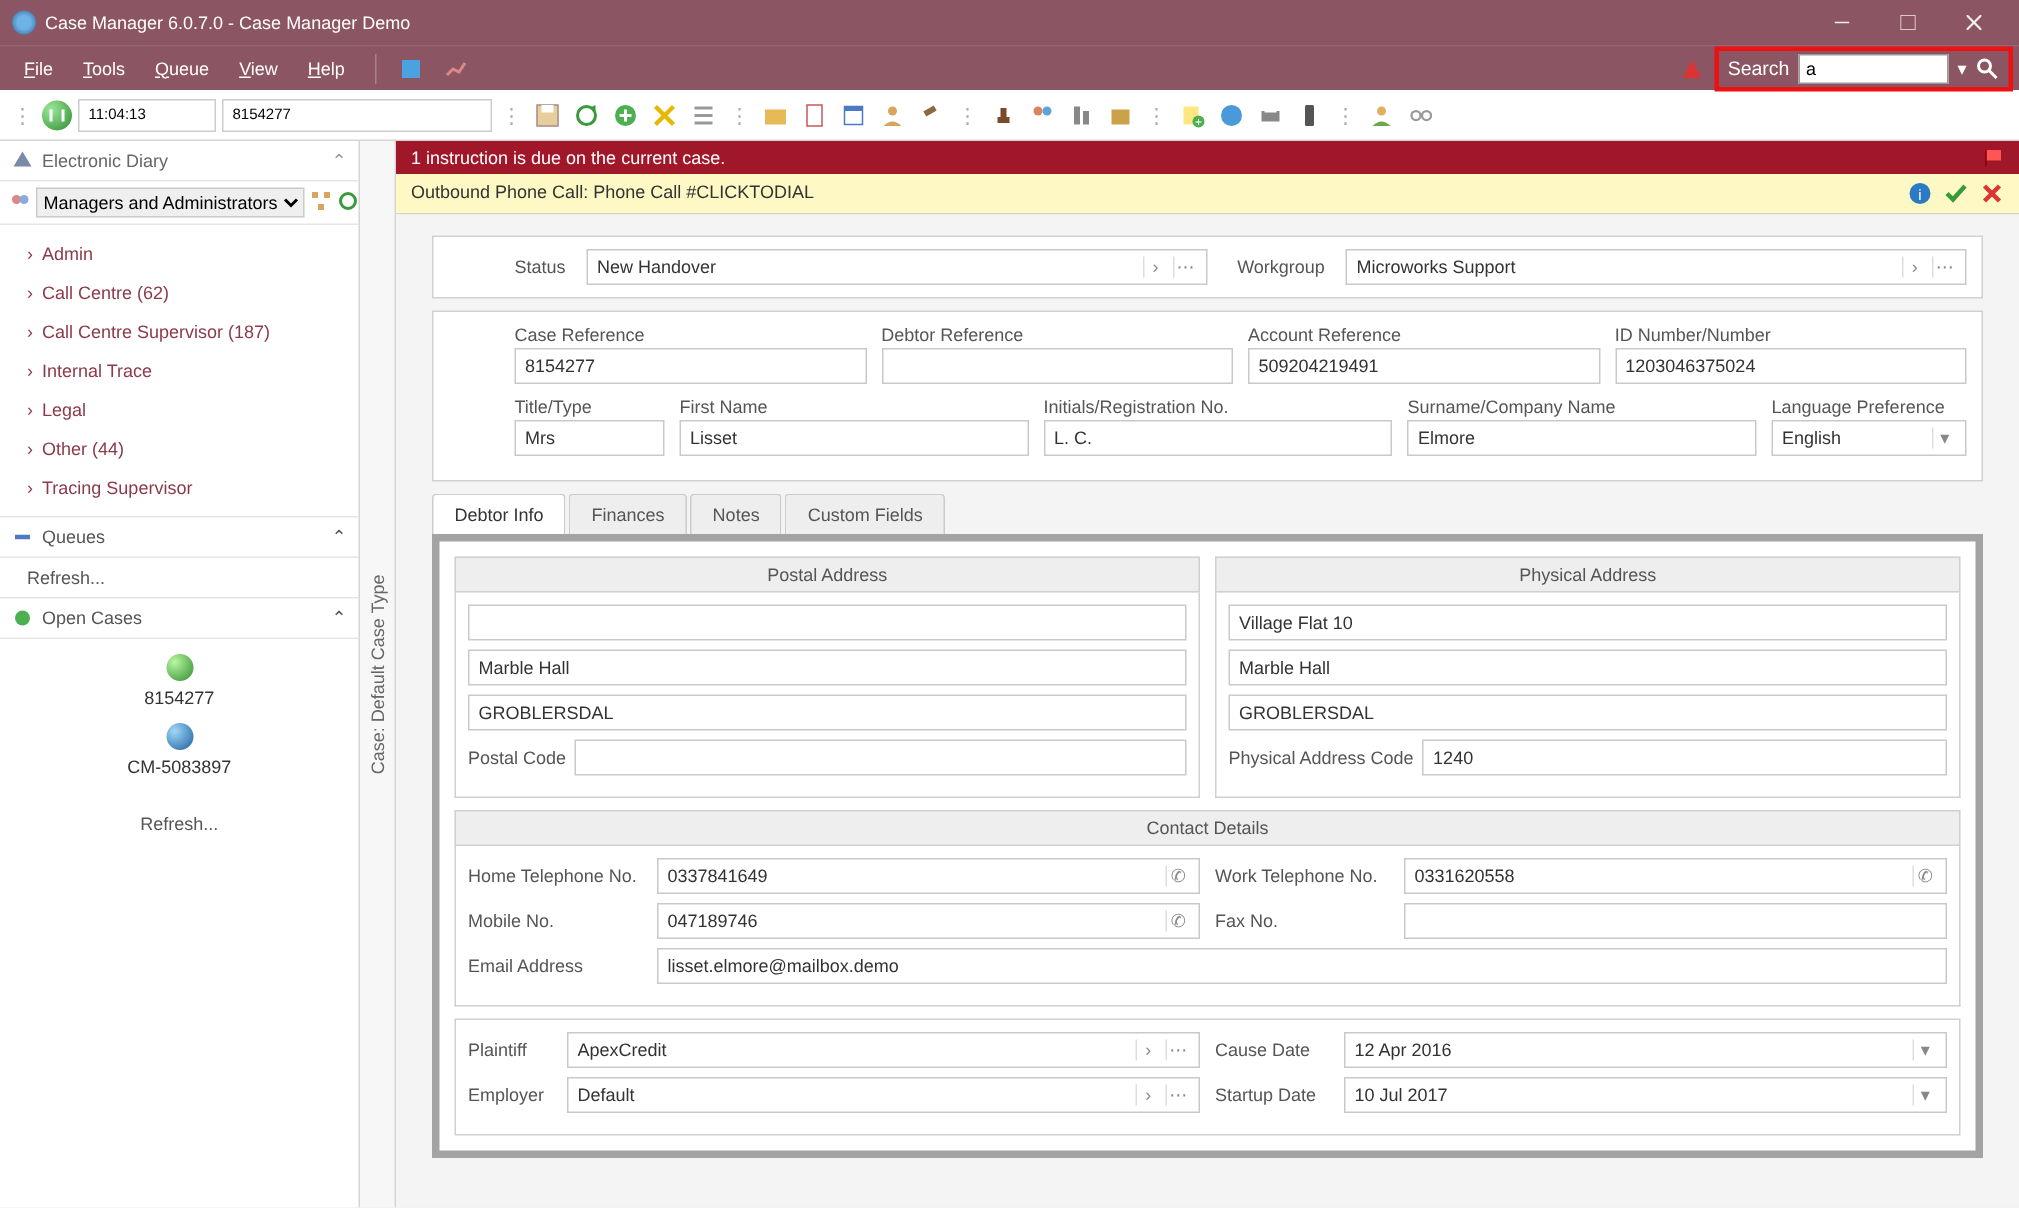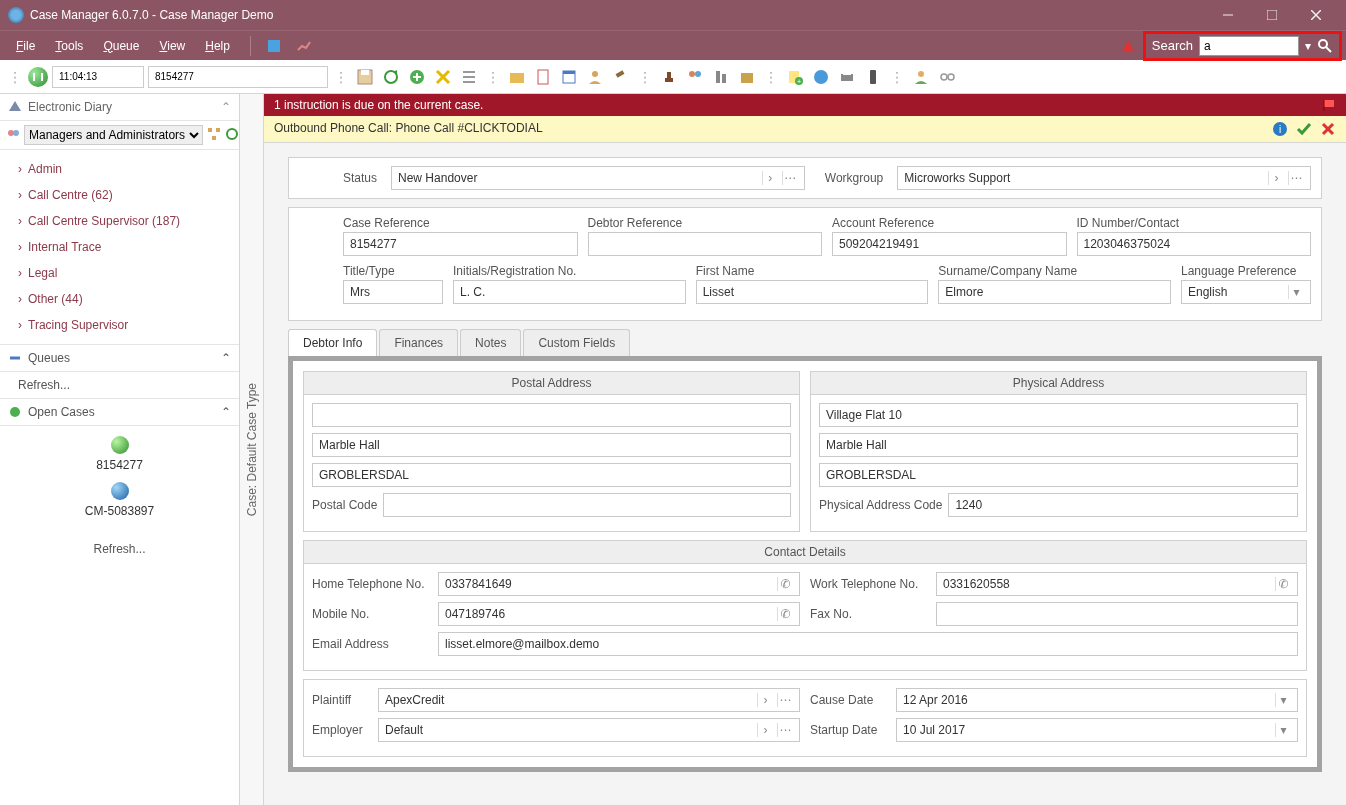--- a/index.html
+++ b/index.html
@@ -410,43 +410,43 @@
                     <span class="val"></span>
                   </div>
                 </div>
             <div class="field">
                   <span class="lbl">Account Reference</span>
                   <div class="ctl">
                     <span class="val">509204219491</span>
                   </div>
                 </div>
             <div class="field">
-                  <span class="lbl">ID Number/Contact</span>
+                  <span class="lbl">ID Number/Number</span>
                   <div class="ctl">
                     <span class="val">1203046375024</span>
                   </div>
                 </div>
           </div>
           <div class="row">
             <div class="field" style="flex:0 0 100px">
                   <span class="lbl">Title/Type</span>
                   <div class="ctl">
                     <span class="val">Mrs</span>
                   </div>
                 </div>
             <div class="field">
+                  <span class="lbl">First Name</span>
+                  <div class="ctl">
+                    <span class="val">Lisset</span>
+                  </div>
+                </div>
+            <div class="field">
                   <span class="lbl">Initials/Registration No.</span>
                   <div class="ctl">
                     <span class="val">L. C.</span>
-                  </div>
-                </div>
-            <div class="field">
-                  <span class="lbl">First Name</span>
-                  <div class="ctl">
-                    <span class="val">Lisset</span>
                   </div>
                 </div>
             <div class="field">
                   <span class="lbl">Surname/Company Name</span>
                   <div class="ctl">
                     <span class="val">Elmore</span>
                   </div>
                 </div>
             <div class="field" style="flex:0 0 130px">
                   <span class="lbl">Language Preference</span>

